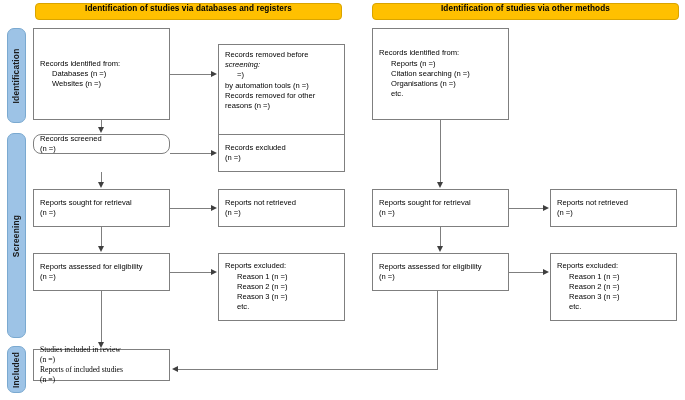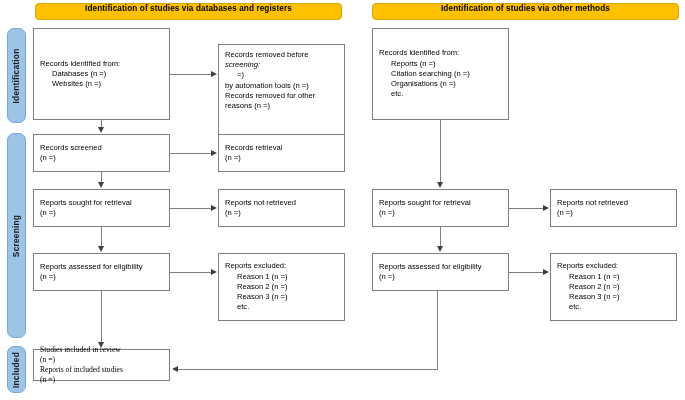--- a/index.html
+++ b/index.html
@@ -132,27 +132,27 @@
 
   <div class="node" style="left:218px; top:44px; width:127px; height:92px; justify-content:flex-start; padding-top:5px;">
     <div class="line">Records removed before</div>
     <div class="line ital">screening:</div>
     <div class="line indent">=)</div>
     <div class="line">by automation tools (n =)</div>
     <div class="line">Records removed for other</div>
     <div class="line">reasons (n =)</div>
   </div>
 
-  <div class="node" style="left:33px; top:134px; width:137px; height:38px;">
+  <div class="node" style="left:33px; top:134px; width:137px; height:20px;border-radius:8px;">
     <div class="line">Records screened</div>
     <div class="line">(n =)</div>
   </div>
 
   <div class="node" style="left:218px; top:134px; width:127px; height:38px;">
-    <div class="line">Records retrieval</div>
+    <div class="line">Records excluded</div>
     <div class="line">(n =)</div>
   </div>
 
   <div class="node" style="left:33px; top:189px; width:137px; height:38px;">
     <div class="line">Reports sought for retrieval</div>
     <div class="line">(n =)</div>
   </div>
 
   <div class="node" style="left:218px; top:189px; width:127px; height:38px;">
     <div class="line">Reports not retrieved</div>

